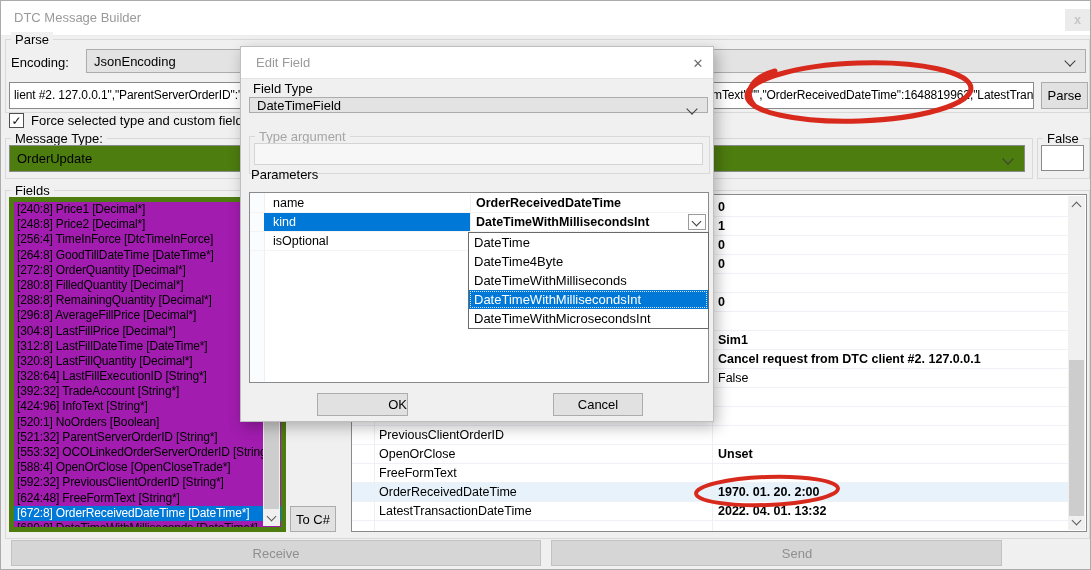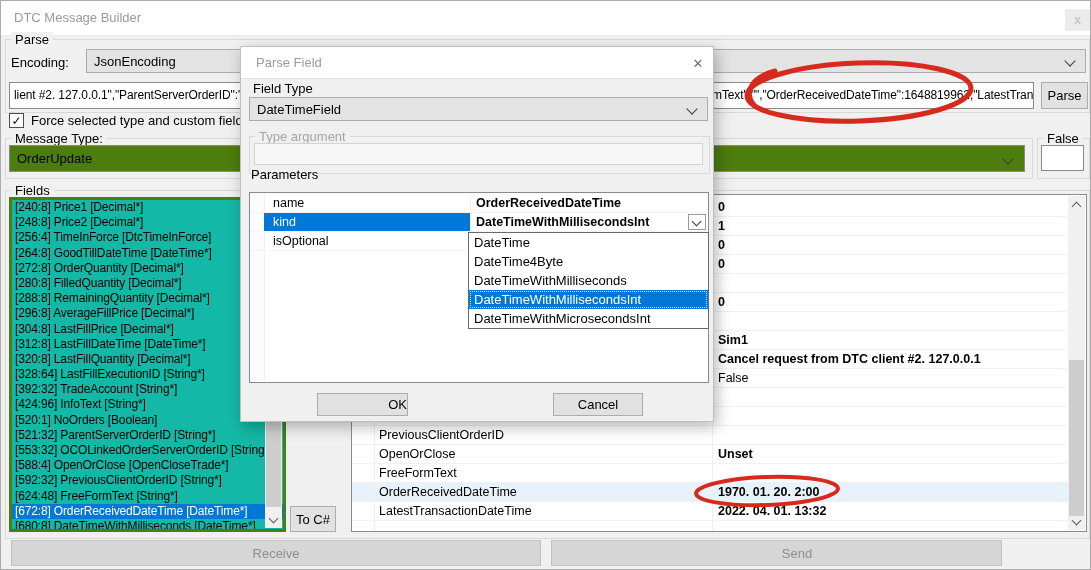--- a/index.html
+++ b/index.html
@@ -38,22 +38,22 @@
   #chk-force{position:absolute;left:8px;top:112px;width:15px;height:15px;background:#fff;border:1px solid #4d4d4d;
              box-sizing:border-box;display:flex;align-items:center;justify-content:center;font-size:12px;color:#111;}
   #lbl-force{position:absolute;left:30px;top:112px;font-size:13px;}
   
   #grp-msgtype{left:4px;top:137px;width:1026px;height:39px;}
   #cmb-msgtype{left:8px;top:144px;width:1016px;height:27px;}
   #grp-pack{left:1036px;top:137px;width:51px;height:39px;}
   #txt-pack{left:1040px;top:144px;width:43px;height:26px;}
   
   #grp-fields{left:4px;top:189px;width:1083px;height:347px;}
-  #lst-fields{position:absolute;left:8px;top:196px;width:277px;height:335px;background:#14b8a6;
-              border:3px solid #4d7c0f;box-sizing:border-box;overflow:hidden;}
+  #lst-fields{position:absolute;left:8px;top:196px;width:277px;height:335px;background:#a21caf;
+              border:5px solid #4d7c0f;box-sizing:border-box;overflow:hidden;}
   .frow{height:15.2px;line-height:15.2px;padding-left:3px;font-size:12px;letter-spacing:-0.15px;white-space:nowrap;}
   .frow.selected{background:#0078d7;color:#fff;}
   .sb{position:absolute;background:#f0f0f0;}
   .sb-btn{position:absolute;width:100%;height:17px;display:flex;align-items:center;justify-content:center;}
   .sb-chev{width:6px;height:6px;border-right:1.4px solid #5a5a5a;border-bottom:1.4px solid #5a5a5a;transform:rotate(45deg);margin-top:-3px;}
   .sb-chev.up{transform:rotate(-135deg);margin-top:3px;}
   .sb-thumb{position:absolute;left:1px;right:1px;background:#cdcdcd;}
   #fl-sb{top:1px;right:1px;width:17px;bottom:1px;}
   #fl-thumb{top:120px;height:186px;}
   #fl-down{bottom:0;}
@@ -75,21 +75,21 @@
   #btn-receive{left:10px;top:539px;width:530px;height:26px;}
   #btn-send{left:550px;top:539px;width:451px;height:26px;padding-left:41px;}
   
   #dialog{position:absolute;left:239px;top:45px;width:474px;height:376px;background:#f0f0f0;
           border:1px solid #bfbfbf;box-sizing:border-box;box-shadow:3px 5px 14px rgba(0,0,0,.28);z-index:10;}
   #dlg-titlebar{position:absolute;left:0;top:0;right:0;height:31px;background:#fff;border-bottom:1px solid #e3e3e3;}
   #dlg-title{position:absolute;left:15px;top:8px;font-size:13px;color:#9b9b9b;}
   #dlg-close{position:absolute;left:448px;top:7px;width:18px;height:18px;display:flex;align-items:center;
              justify-content:center;font-size:13px;color:#6e6e6e;}
   #dlg-lbl-fieldtype{position:absolute;left:10px;top:34px;font-size:13px;background:#f0f0f0;padding:0 2px;}
-  #dlg-cmb-fieldtype{left:8px;top:50px;width:459px;height:24px;}
+  #dlg-cmb-fieldtype{left:8px;top:50px;width:459px;height:16px;}
   #dlg-grp-typearg{left:8px;top:89px;width:459px;height:36px;}
   #dlg-txt-typearg{position:absolute;left:13px;top:96px;width:449px;height:22px;background:#f7f7f7;
                    border:1px solid #d4d4d4;box-sizing:border-box;}
   #dlg-lbl-params{position:absolute;left:10px;top:120px;font-size:13px;}
   #pgrid{position:absolute;left:8px;top:145px;width:460px;height:191px;background:#fff;
          border:1px solid #8a8a8a;box-sizing:border-box;padding-top:1px;}
   #pgrid-indent{position:absolute;left:0;top:0;bottom:0;width:14px;background:#fafcfe;border-right:1px solid #f0f0f0;}
   .prow{position:relative;height:19px;box-sizing:border-box;border-bottom:1px solid #f4f4f4;}
   .pcell-name{position:absolute;left:14px;width:206px;top:0;bottom:0;line-height:18px;font-size:12.5px;padding-left:9px;box-sizing:border-box;}
   .prow.sel .pcell-name{background:#0078d7;color:#fff;}
@@ -357,21 +357,21 @@
 
   <div class="btn-dim" id="btn-receive">
     <span>Receive</span>
   </div>
   <div class="btn-dim" id="btn-send">
     <span>Send</span>
   </div>
 
   <div id="dialog">
     <div id="dlg-titlebar">
-      <span id="dlg-title">Parse Field</span>
+      <span id="dlg-title">Edit Field</span>
       <div id="dlg-close">
         <span>✕</span>
       </div>
     </div>
     <span id="dlg-lbl-fieldtype">Field Type</span>
     <div class="combo-gray" id="dlg-cmb-fieldtype">
       <span class="combo-text">DateTimeField</span>
       <span class="chev" style="right:11px;top:7px;"></span>
     </div>
     <div class="group" id="dlg-grp-typearg">

